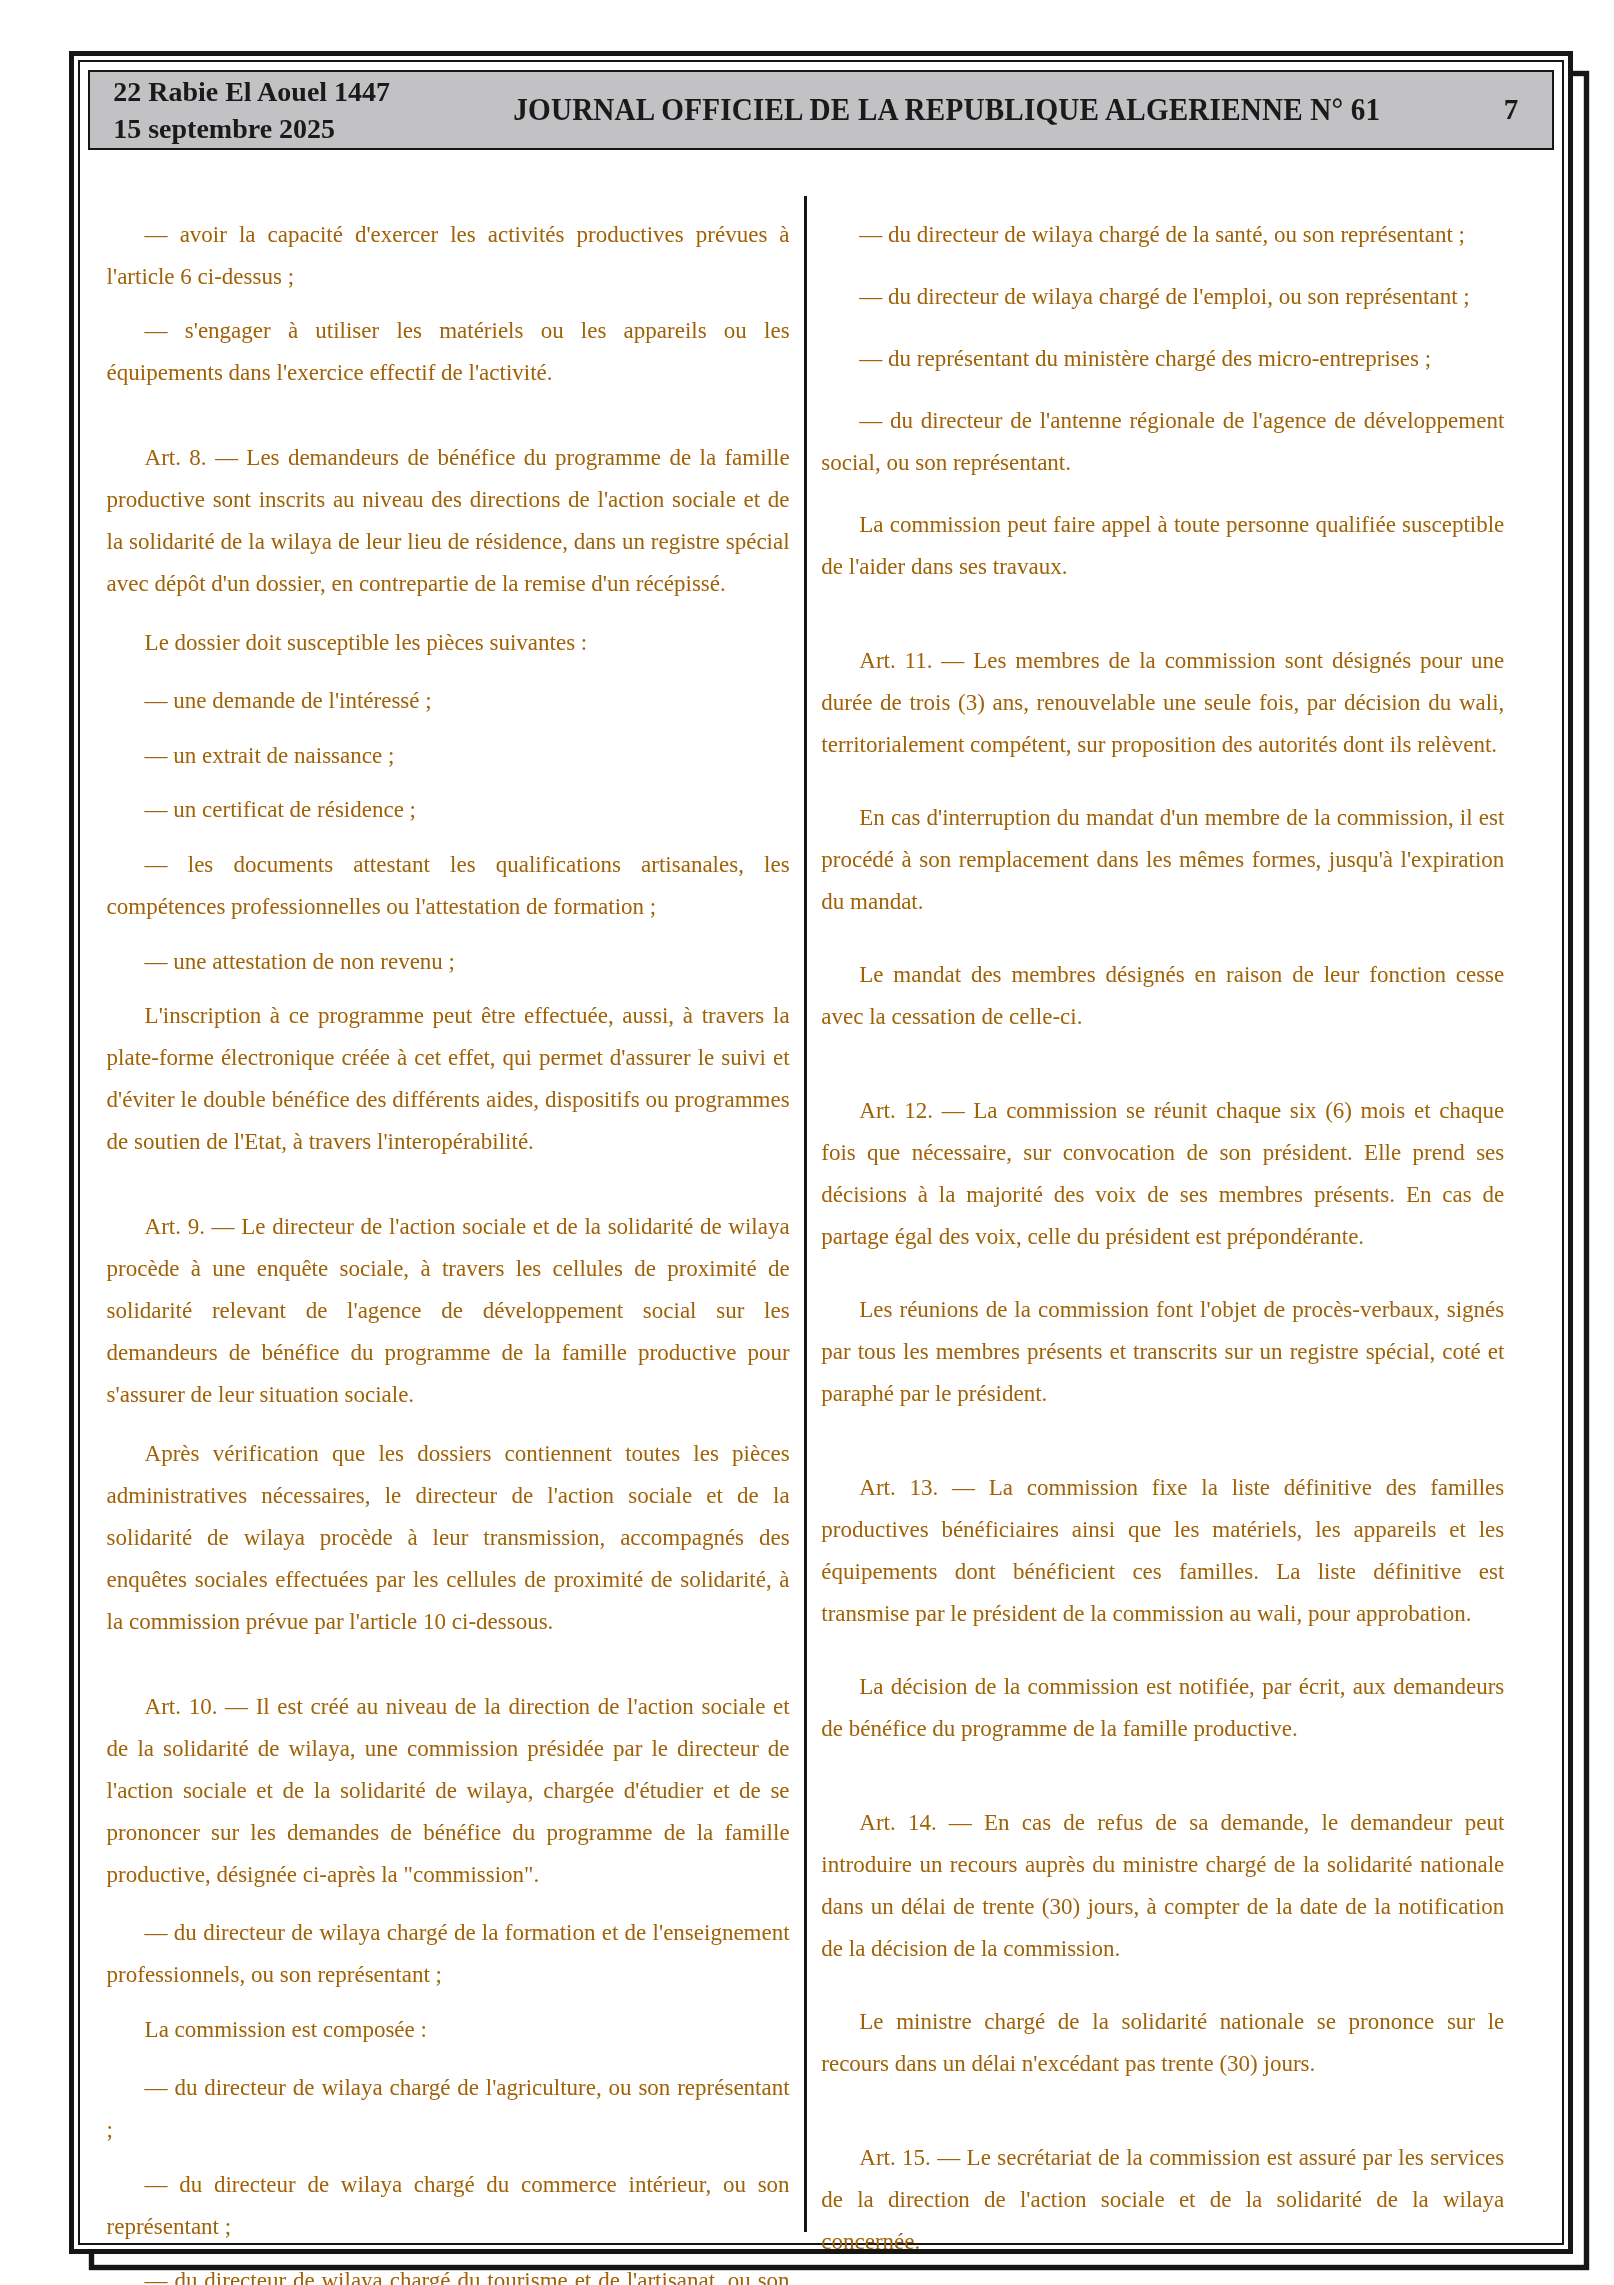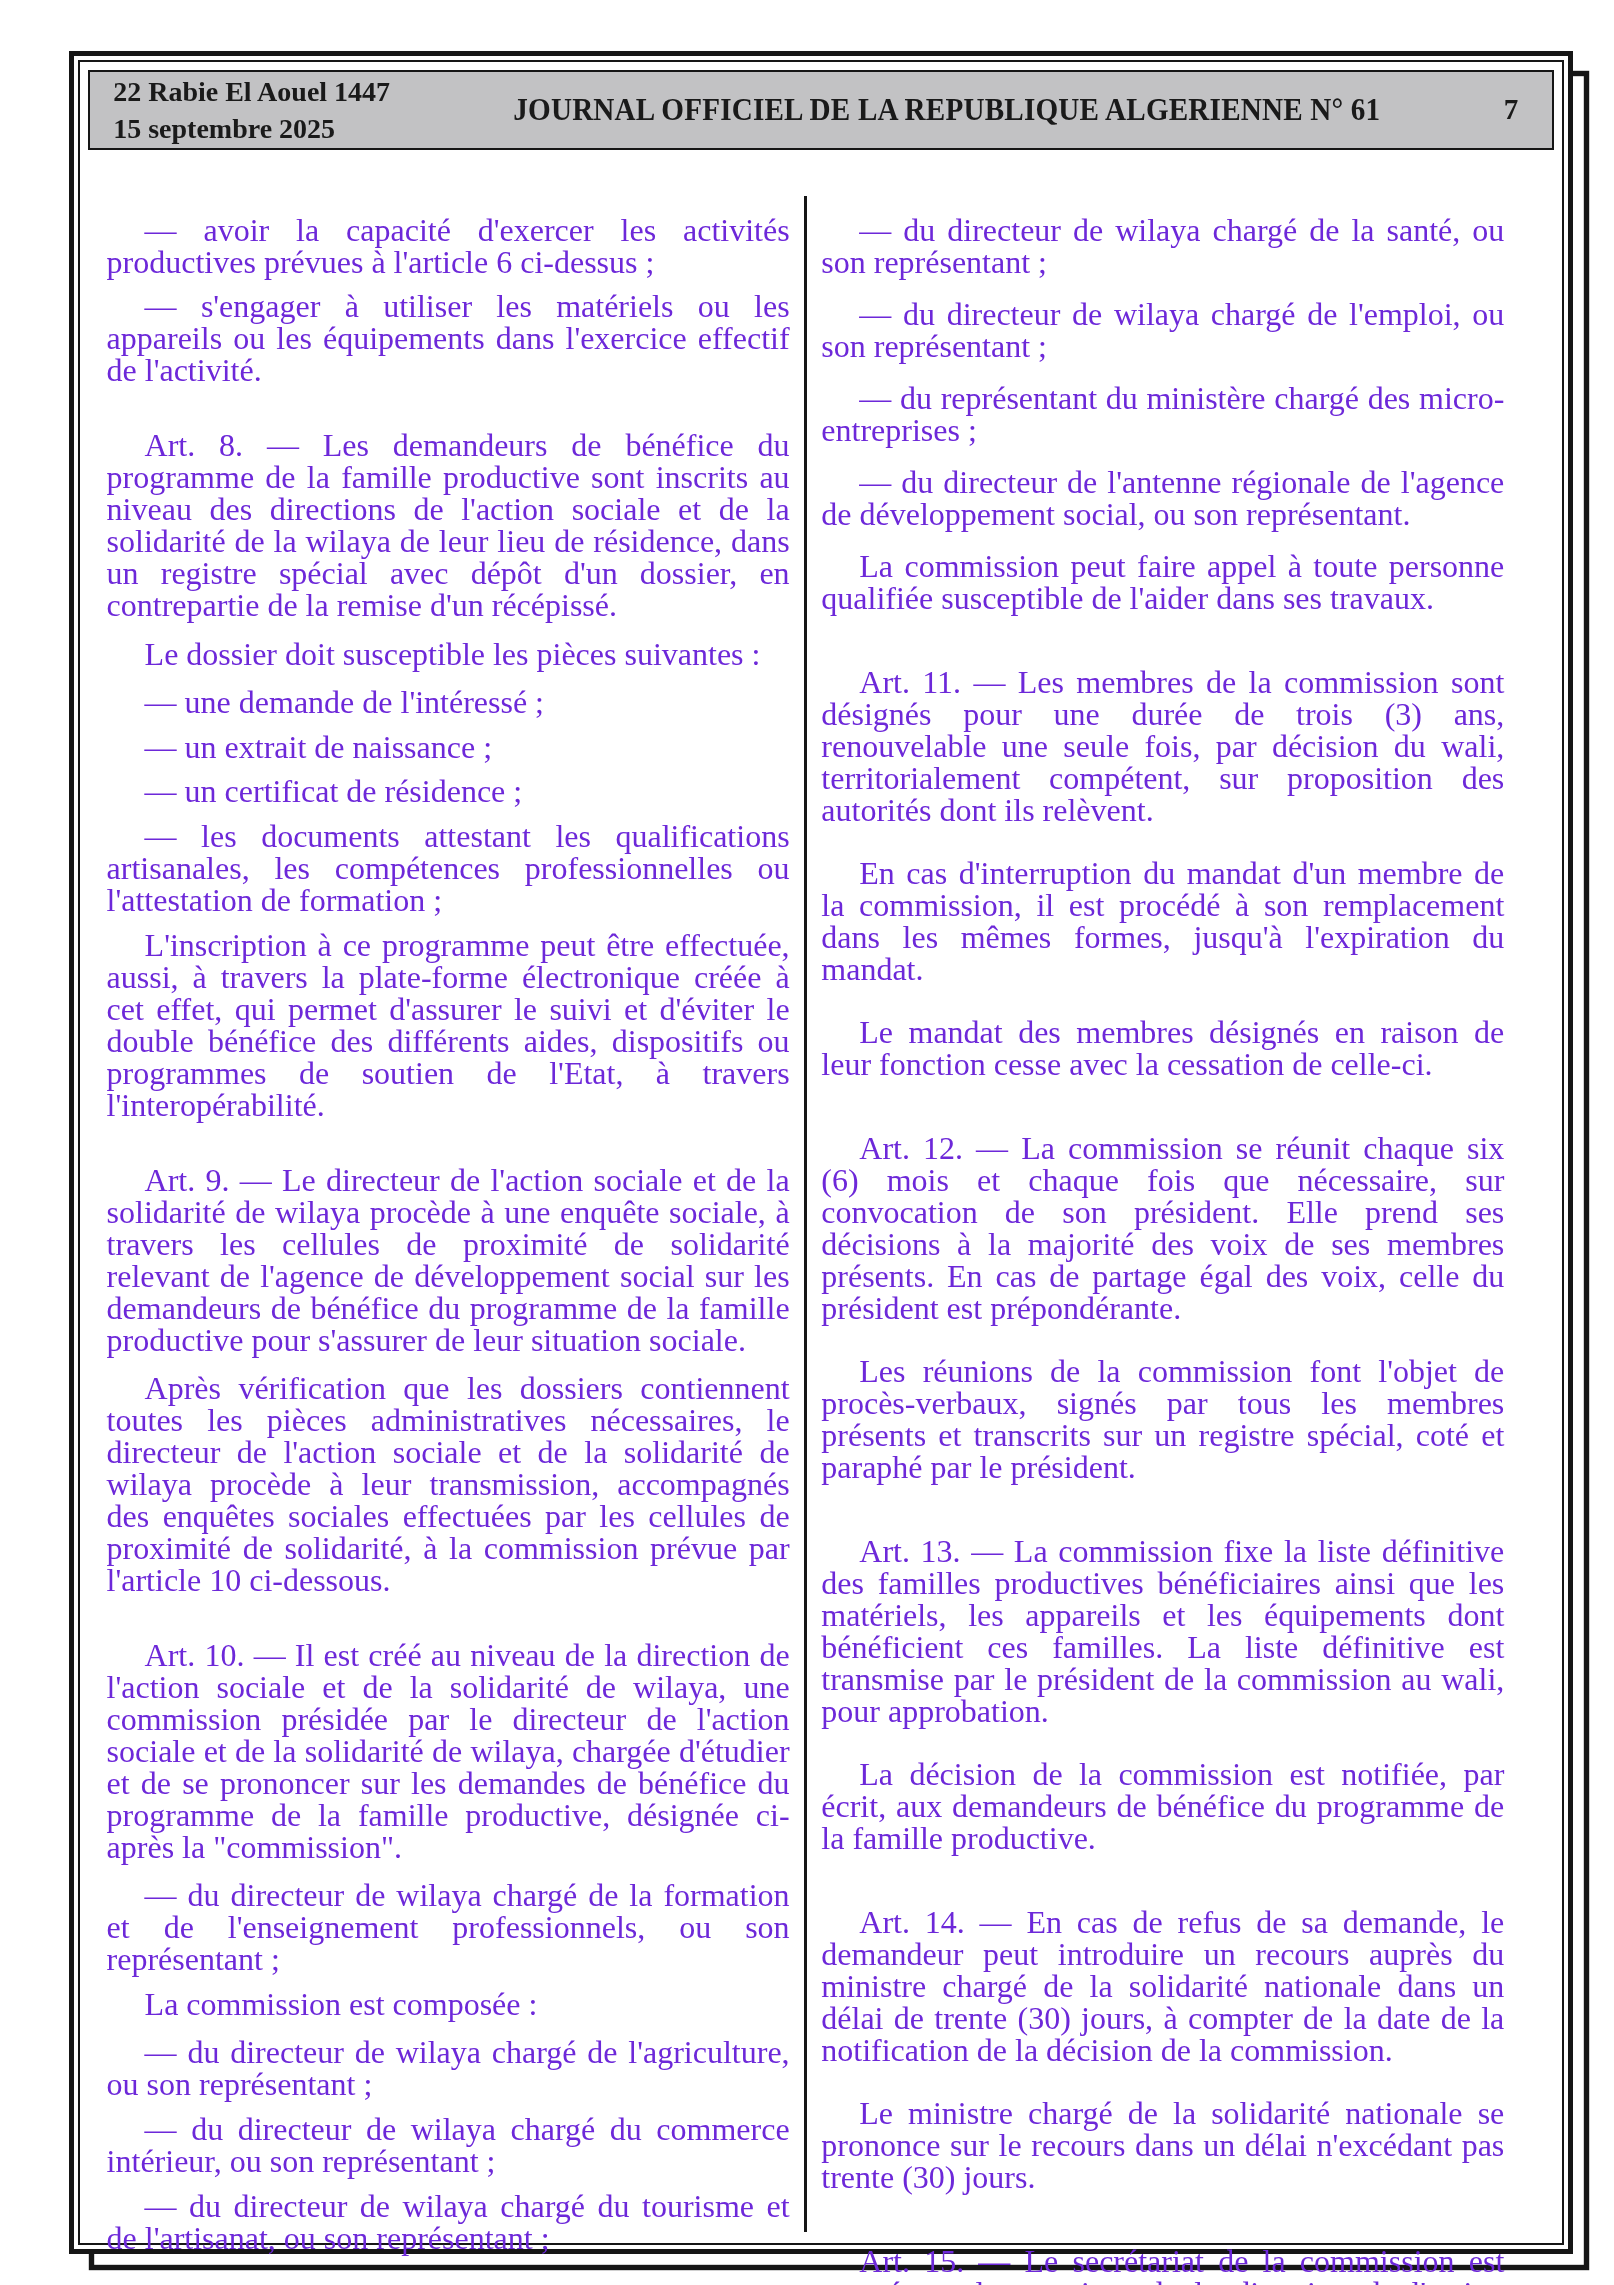--- a/index.html
+++ b/index.html
@@ -68,24 +68,24 @@
     position: absolute;
     top: 134px;
     bottom: 11px;
     left: 27px;
     right: 23.5px;
     display: flex;
     align-items: stretch;
   }
   .col {
     width: 683px;
-    font-size: 32px;
-    line-height: 32px;
+    font-size: 23px;
+    line-height: 42px;
     text-align: justify;
-    color: #6d28d9;
+    color: #a16207;
     padding-top: 18px;
   }
   .divider {
     width: 2.7px;
     background: #161616;
     margin: 0 14.5px;
   }
   .para {
     margin: 0 0 16.3px 0;
     text-indent: 38px;
@@ -115,20 +115,21 @@
       <div class="content">
         <div class="col left-col">
             <p class="para item">— avoir la capacité d'exercer les activités productives prévues à l'article 6 ci-dessus ;</p>
             <p class="para item">— s'engager à utiliser les matériels ou les appareils ou les équipements dans l'exercice effectif de l'activité.</p>
             <p class="para article">Art. 8. — Les demandeurs de bénéfice du programme de la famille productive sont inscrits au niveau des directions de l'action sociale et de la solidarité de la wilaya de leur lieu de résidence, dans un registre spécial avec dépôt d'un dossier, en contrepartie de la remise d'un récépissé.</p>
             <p class="para para">Le dossier doit susceptible les pièces suivantes :</p>
             <p class="para item">— une demande de l'intéressé ;</p>
             <p class="para item">— un extrait de naissance ;</p>
             <p class="para item">— un certificat de résidence ;</p>
             <p class="para item">— les documents attestant les qualifications artisanales, les compétences professionnelles ou l'attestation de formation ;</p>
+            <p class="para item">— une attestation de non revenu ;</p>
             <p class="para para">L'inscription à ce programme peut être effectuée, aussi, à travers la plate-forme électronique créée à cet effet, qui permet d'assurer le suivi et d'éviter le double bénéfice des différents aides, dispositifs ou programmes de soutien de l'Etat, à travers l'interopérabilité.</p>
             <p class="para article">Art. 9. — Le directeur de l'action sociale et de la solidarité de wilaya procède à une enquête sociale, à travers les cellules de proximité de solidarité relevant de l'agence de développement social sur les demandeurs de bénéfice du programme de la famille productive pour s'assurer de leur situation sociale.</p>
             <p class="para para">Après vérification que les dossiers contiennent toutes les pièces administratives nécessaires, le directeur de l'action sociale et de la solidarité de wilaya procède à leur transmission, accompagnés des enquêtes sociales effectuées par les cellules de proximité de solidarité, à la commission prévue par l'article 10 ci-dessous.</p>
             <p class="para article">Art. 10. — Il est créé au niveau de la direction de l'action sociale et de la solidarité de wilaya, une commission présidée par le directeur de l'action sociale et de la solidarité de wilaya, chargée d'étudier et de se prononcer sur les demandes de bénéfice du programme de la famille productive, désignée ci-après la "commission".</p>
             <p class="para item">— du directeur de wilaya chargé de la formation et de l'enseignement professionnels, ou son représentant ;</p>
             <p class="para para">La commission est composée :</p>
             <p class="para item">— du directeur de wilaya chargé de l'agriculture, ou son représentant ;</p>
             <p class="para item">— du directeur de wilaya chargé du commerce intérieur, ou son représentant ;</p>
             <p class="para item">— du directeur de wilaya chargé du tourisme et de l'artisanat, ou son représentant ;</p>
           </div>

